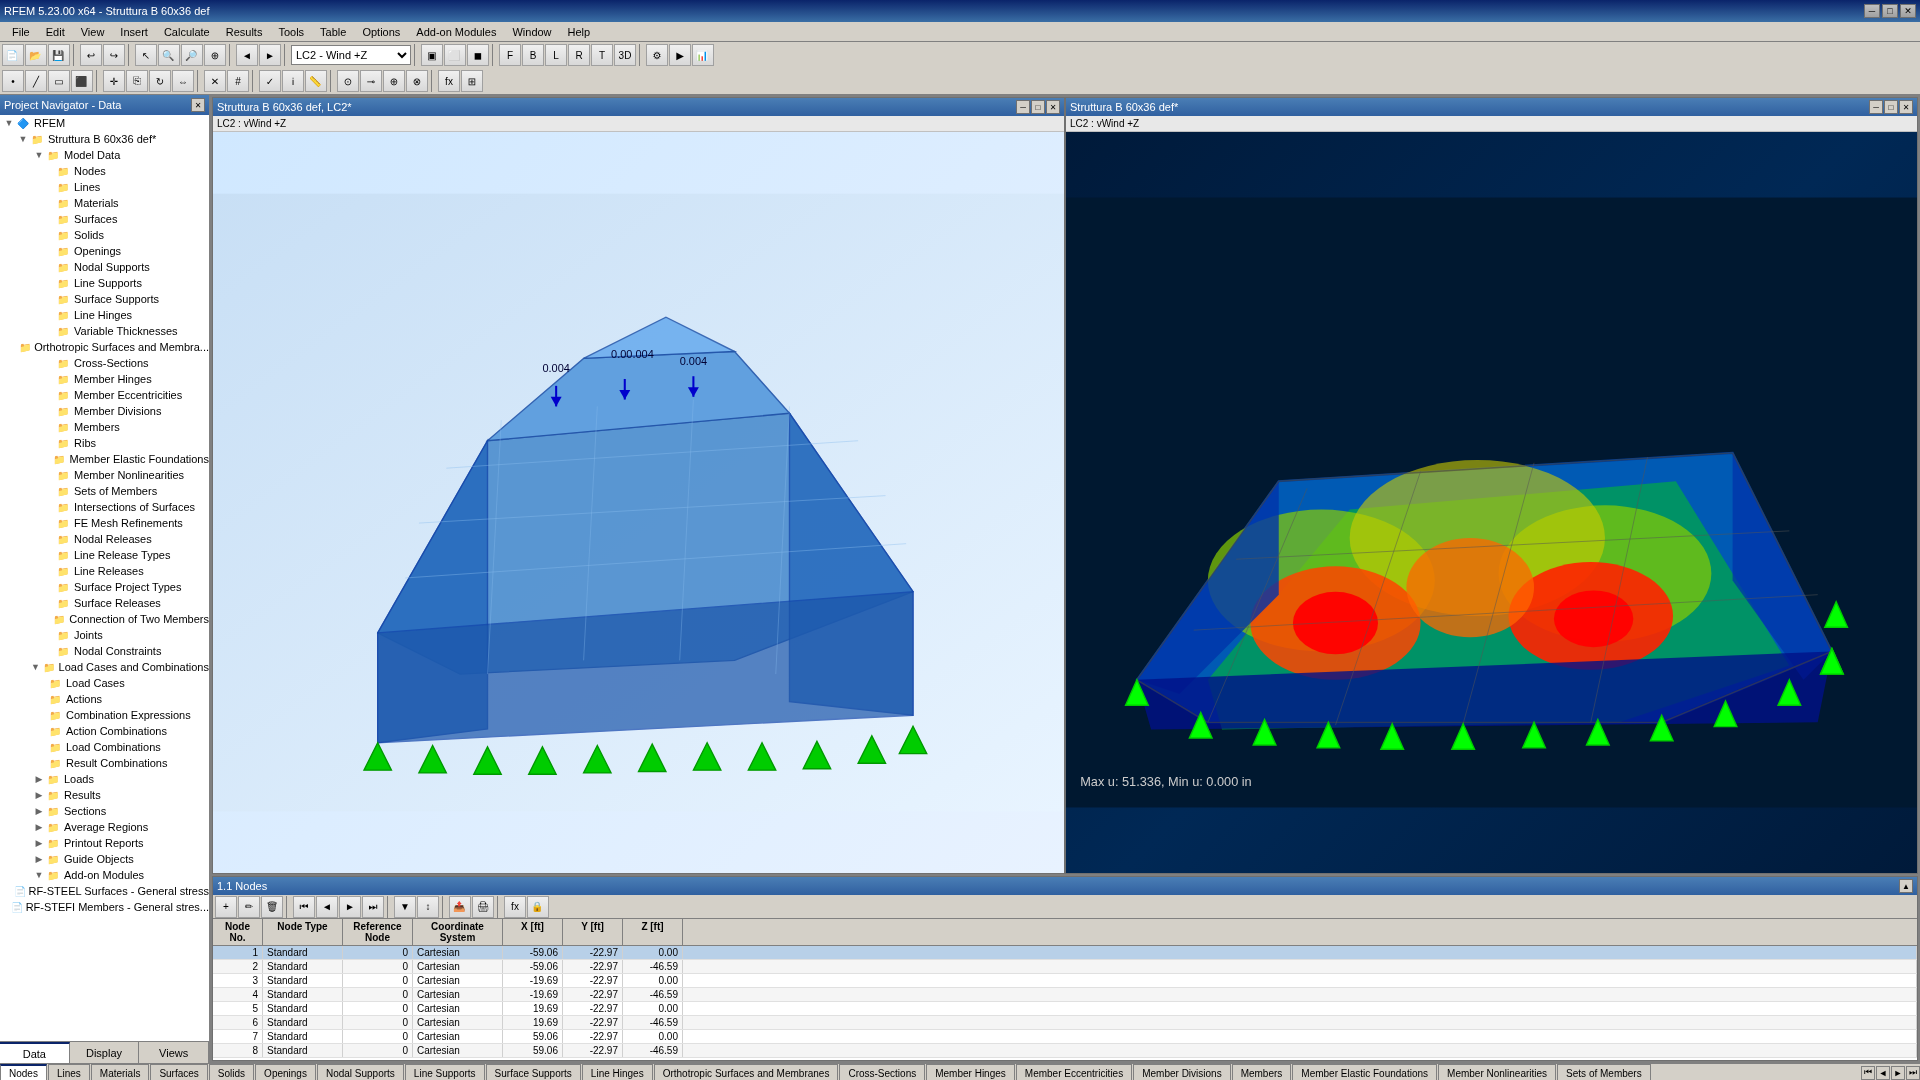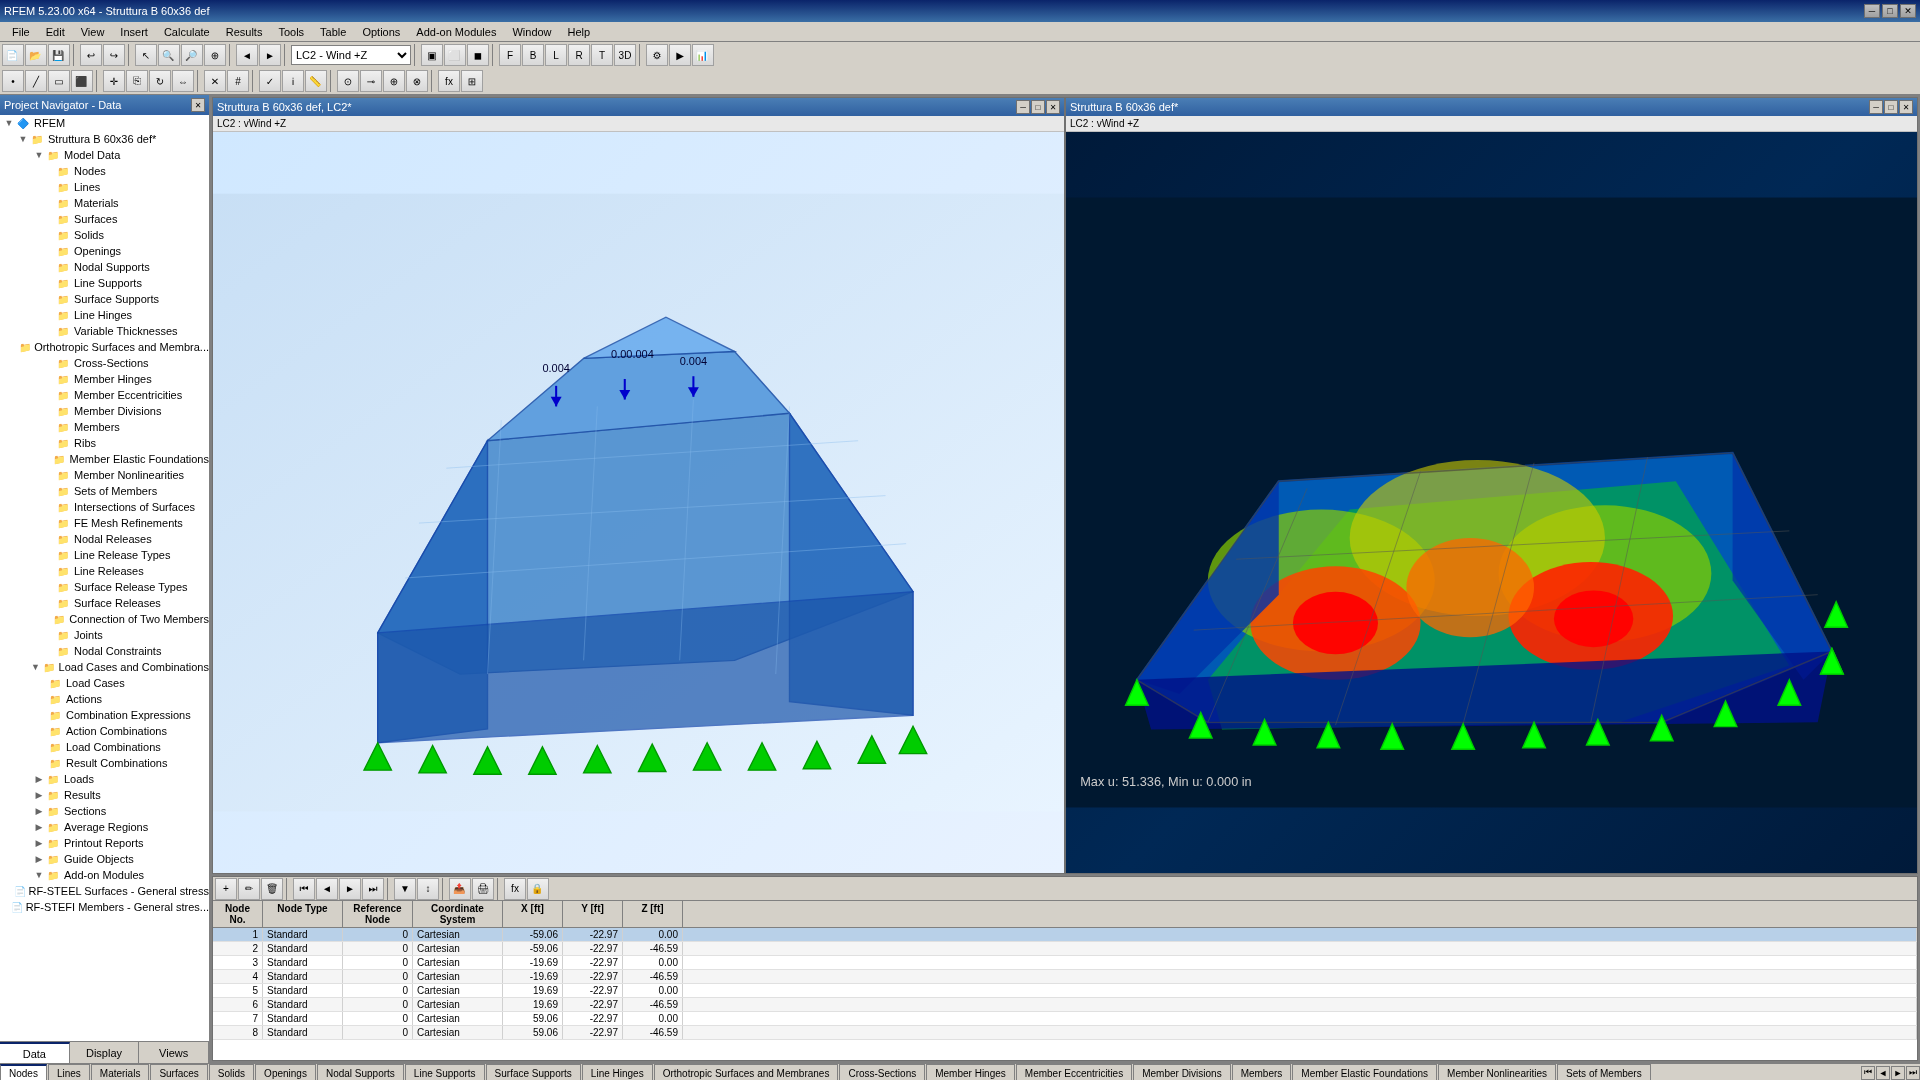--- a/index.html
+++ b/index.html
@@ -363,21 +363,21 @@
       <div class="tree-node">
         <span class="tree-indent" style="width:48px"></span>
         <span class="tree-toggle" style="width:8px"></span>
         <span class="tree-icon folder-icon">📁</span>
         <span class="tree-label">Line Releases</span>
       </div>
       <div class="tree-node">
         <span class="tree-indent" style="width:48px"></span>
         <span class="tree-toggle" style="width:8px"></span>
         <span class="tree-icon folder-icon">📁</span>
-        <span class="tree-label">Surface Release Types</span>
+        <span class="tree-label">Surface Project Types</span>
       </div>
       <div class="tree-node">
         <span class="tree-indent" style="width:48px"></span>
         <span class="tree-toggle" style="width:8px"></span>
         <span class="tree-icon folder-icon">📁</span>
         <span class="tree-label">Surface Releases</span>
       </div>
       <div class="tree-node">
         <span class="tree-indent" style="width:48px"></span>
         <span class="tree-toggle" style="width:8px"></span>
@@ -655,20 +655,26 @@
             <polygon points="543,285 551,303 535,303" fill="#00ff00" stroke="#00cc00" stroke-width="1"></polygon>
             <polygon points="541,250" fill="#00ff00" stroke="#00cc00" stroke-width="1"></polygon>
 
             <text x="10" y="415" font-size="9" fill="#cccccc">Max u: 51.336, Min u: 0.000 in</text>
           </svg>
         </div>
       </div>
     </div>
 
     <div class="data-panel">
+      <div class="data-panel-header">
+        <span>1.1 Nodes</span>
+        <div class="view-controls">
+          <div class="view-btn">▲</div>
+        </div>
+      </div>
       <div class="data-toolbar">
         <div class="tb-btn">+</div>
         <div class="tb-btn">✏</div>
         <div class="tb-btn">🗑</div>
         <div class="tb-sep"></div>
         <div class="tb-btn">⏮</div>
         <div class="tb-btn">◄</div>
         <div class="tb-btn">►</div>
         <div class="tb-btn">⏭</div>
         <div class="tb-sep"></div>

